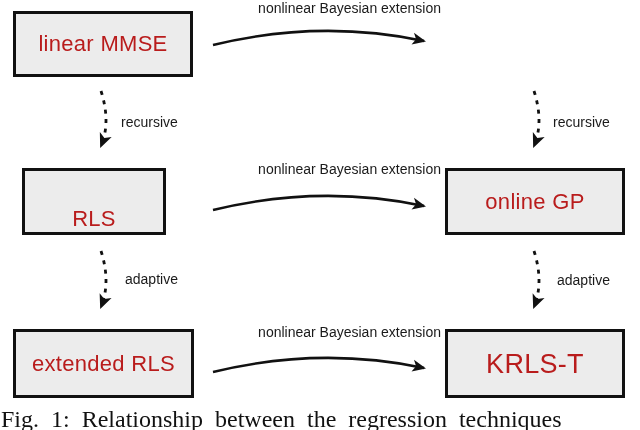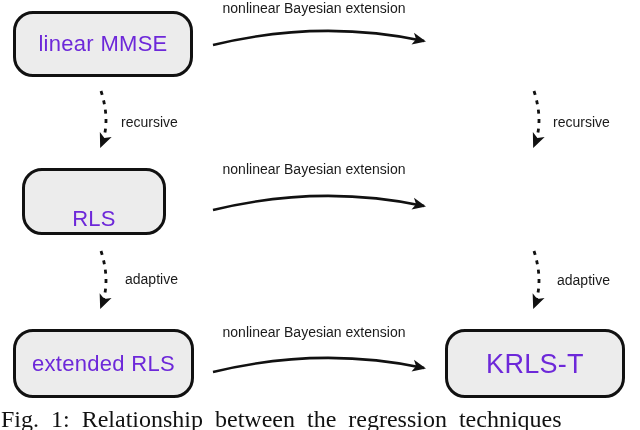--- a/index.html
+++ b/index.html
@@ -14,44 +14,44 @@
   .arrow-layer {
     position: absolute;
     left: 0; top: 0;
     width: 640px; height: 430px;
   }
   .node {
     position: absolute;
     box-sizing: border-box;
     background: #ececec;
     border: 3px solid #111111;
-    border-radius: 20px;
+    border-radius: 0;
     display: flex;
     flex-direction: column;
     align-items: center;
     justify-content: center;
     font-size: 22px;
-    color: #6d28d9;
+    color: #b91c1c;
     letter-spacing: 0.3px;
     text-align: center;
     line-height: 26px;
   }
   .n-linear-mmse  { left: 13px;  top: 11px;  width: 180px; height: 66px; }
   .n-gpr          { left: 445px; top: 11px;  width: 180px; height: 66px; }
   .n-rls          { left: 22px;  top: 168px; width: 144px; height: 67px; justify-content: flex-end; }
   .n-online-gp    { left: 445px; top: 168px; width: 180px; height: 67px; }
   .n-extended-rls { left: 13px;  top: 329px; width: 181px; height: 69px; }
   .n-krls-t       { left: 445px; top: 329px; width: 180px; height: 69px; font-size: 27px; }
   .edge-label {
     position: absolute;
     font-size: 14px;
     color: #1a1a1a;
     white-space: nowrap;
   }
-  .nbe { left: 207px; width: 214px; text-align: center; }
+  .nbe { left: 227px; width: 214px; text-align: right; }
   .nbe-1 { top: 0px; }
   .nbe-2 { top: 161px; }
   .nbe-3 { top: 324px; }
   .lbl-recursive-left  { left: 121px; top: 114px; }
   .lbl-recursive-right { left: 553px; top: 114px; }
   .lbl-adaptive-left   { left: 125px; top: 271px; }
   .lbl-adaptive-right  { left: 557px; top: 272px; }
   .caption {
     position: absolute;
     left: 1px; top: 406px;
@@ -84,20 +84,23 @@
     <path d="M 101 251 Q 111 282 101 307" fill="none" stroke="#111111" stroke-width="2.8" stroke-dasharray="4 5.5" marker-end="url(#ah)"></path>
     <path d="M 534 251 Q 544 282 534 307" fill="none" stroke="#111111" stroke-width="2.8" stroke-dasharray="4 5.5" marker-end="url(#ah)"></path>
   </svg>
 
   <div class="node n-linear-mmse">
     <span>linear MMSE</span>
   </div>
   <div class="node n-rls">
     <span>RLS</span>
   </div>
+  <div class="node n-online-gp">
+    <span>online GP</span>
+  </div>
   <div class="node n-extended-rls">
     <span>extended RLS</span>
   </div>
   <div class="node n-krls-t">
     <span>KRLS-T</span>
   </div>
 
   <div class="edge-label nbe nbe-1">nonlinear Bayesian extension</div>
   <div class="edge-label nbe nbe-2">nonlinear Bayesian extension</div>
   <div class="edge-label nbe nbe-3">nonlinear Bayesian extension</div>

